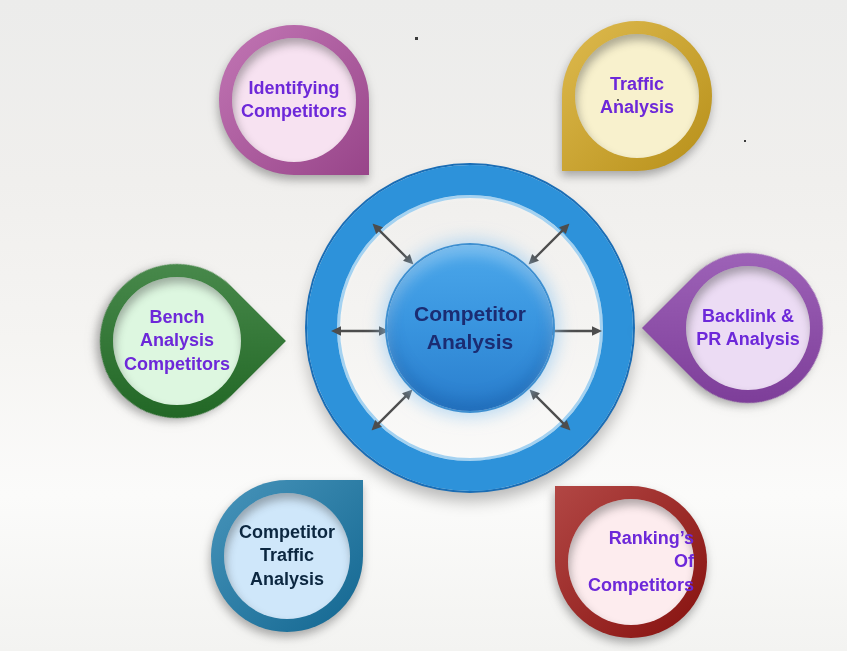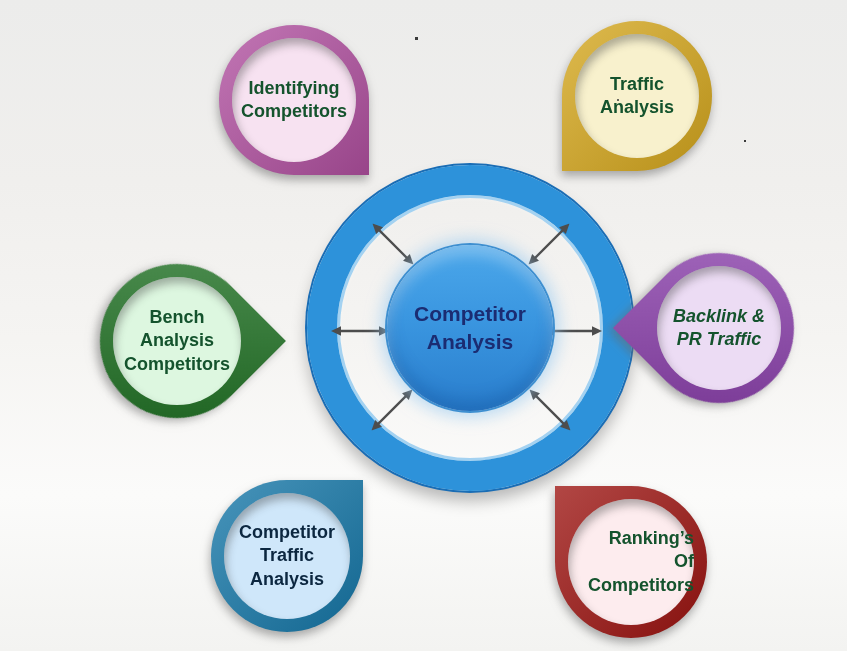--- a/index.html
+++ b/index.html
@@ -36,35 +36,35 @@
   .bubble { position:absolute; }
   .drop {
     position:absolute; inset:0;
     background-image: linear-gradient(135deg, rgba(255,255,255,.22), rgba(0,0,0,.14));
     filter: drop-shadow(-1px 5px 5px rgba(105,105,105,.55));
   }
   .inner {
     position:absolute; inset:13px; border-radius:50%;
     box-shadow: inset 2px 6px 9px rgba(40,40,40,.35);
     display:flex; flex-direction:column; align-items:center; justify-content:center;
-    text-align:center; font-weight:700; font-size:18px; line-height:1.3; color:#14532d;
+    text-align:center; font-weight:700; font-size:18px; line-height:1.3; color:#6d28d9;
   }
   .n-pink   { left:219px; top:25px;  width:150px; height:150px; }
   .n-pink   .drop { background-color:#b150a0; border-radius:50% 50% 0 50%; }
   .n-pink   .inner{ background:#f7e2f1; }
 
   .n-yellow { left:562px; top:21px;  width:150px; height:150px; }
   .n-yellow .drop { background-color:#d5a71d; border-radius:50% 50% 50% 0; }
   .n-yellow .inner{ background:#f8f1cd; }
 
   .n-green  { left:100px; top:264px; width:154px; height:154px; }
   .n-green  .drop { background-color:#1e7022; border-radius:50% 0 50% 50%; transform:rotate(45deg); }
   .n-green  .inner{ background:#ddf7e0; }
 
-  .n-purple { left:644px; top:253px; width:150px; height:150px;font-style:italic; }
+  .n-purple { left:673px; top:253px; width:150px; height:150px; }
   .n-purple .drop { background-color:#8a3fab; border-radius:50% 50% 50% 0; transform:rotate(45deg); }
   .n-purple .inner{ background:#ecdcf4; }
 
   .n-teal   { left:211px; top:480px; width:152px; height:152px; }
   .n-teal   .drop { background-color:#1577a8; border-radius:50% 0 50% 50%; }
   .n-teal   .inner{ background:#cfe7fa; color:#0c2740; }
 
   .n-red    { left:555px; top:486px; width:152px; height:152px; }
   .n-red    .drop { background-color:#9c1310; border-radius:0 50% 50% 50%; }
   .n-red    .inner{ background:#fdecee;align-items:flex-end; }
@@ -140,21 +140,21 @@
       <div>Bench</div>
       <div>Analysis</div>
       <div>Competitors</div>
     </div>
   </div>
 
   <div class="bubble n-purple">
     <div class="drop"></div>
     <div class="inner">
       <div>Backlink &amp;</div>
-      <div>PR Traffic</div>
+      <div>PR Analysis</div>
     </div>
   </div>
 
   <div class="bubble n-teal">
     <div class="drop"></div>
     <div class="inner">
       <div>Competitor</div>
       <div>Traffic</div>
       <div>Analysis</div>
     </div>

